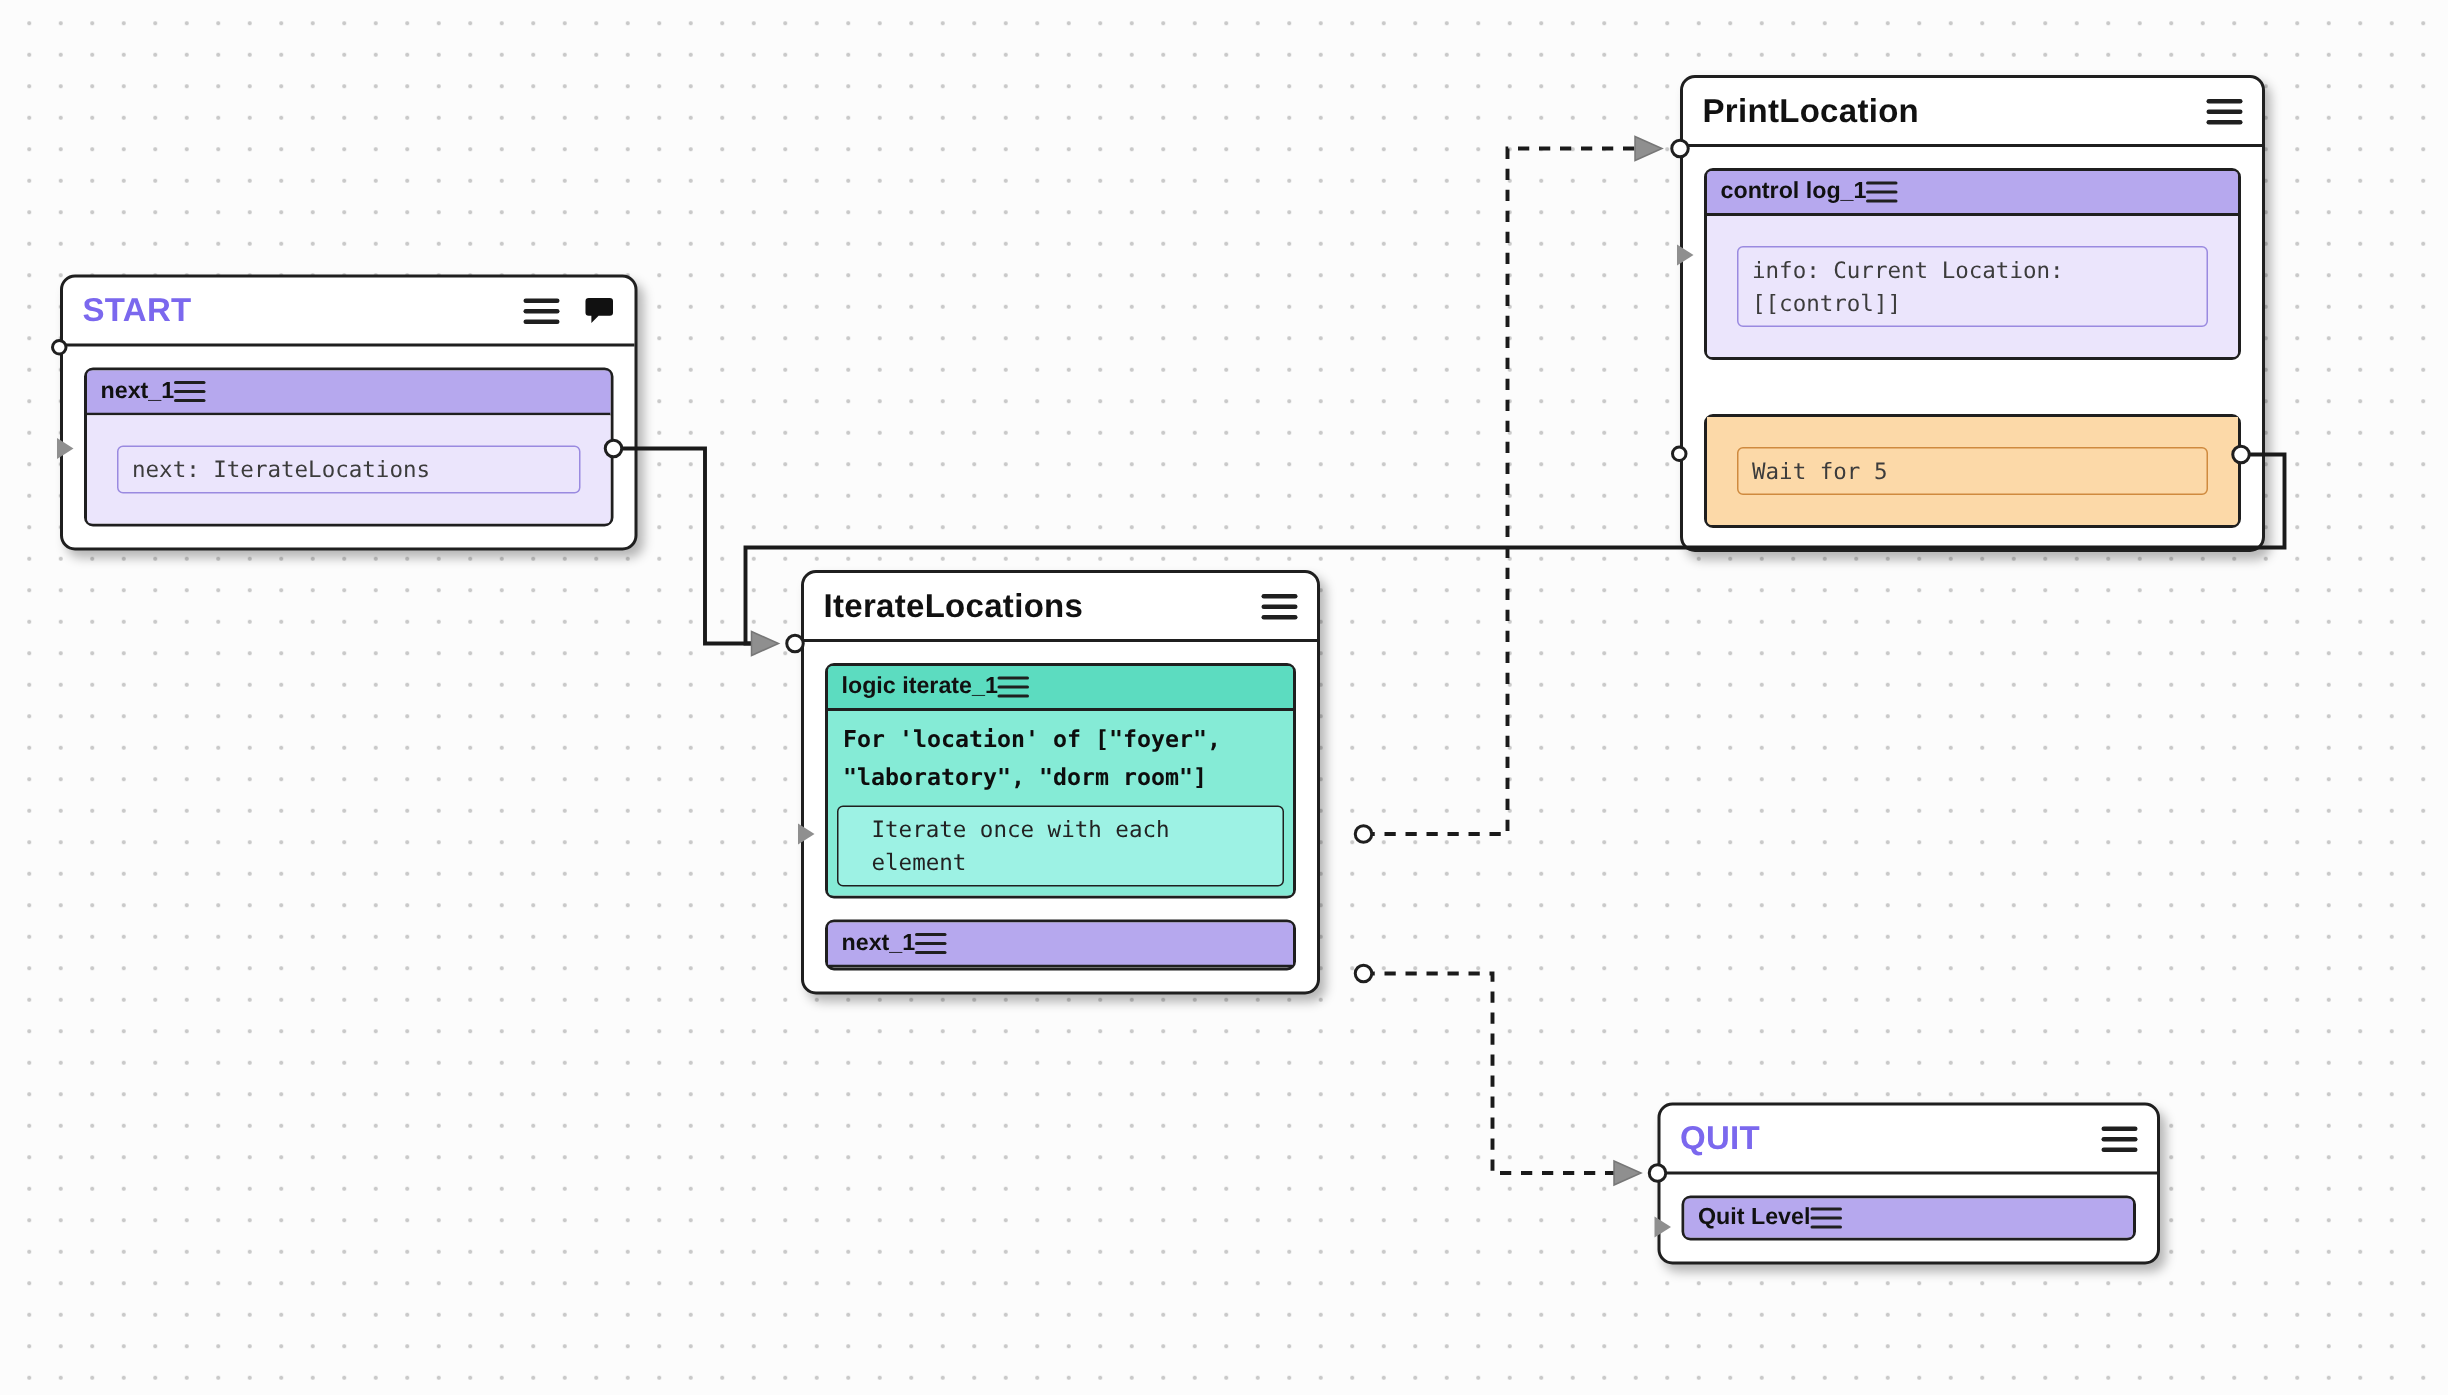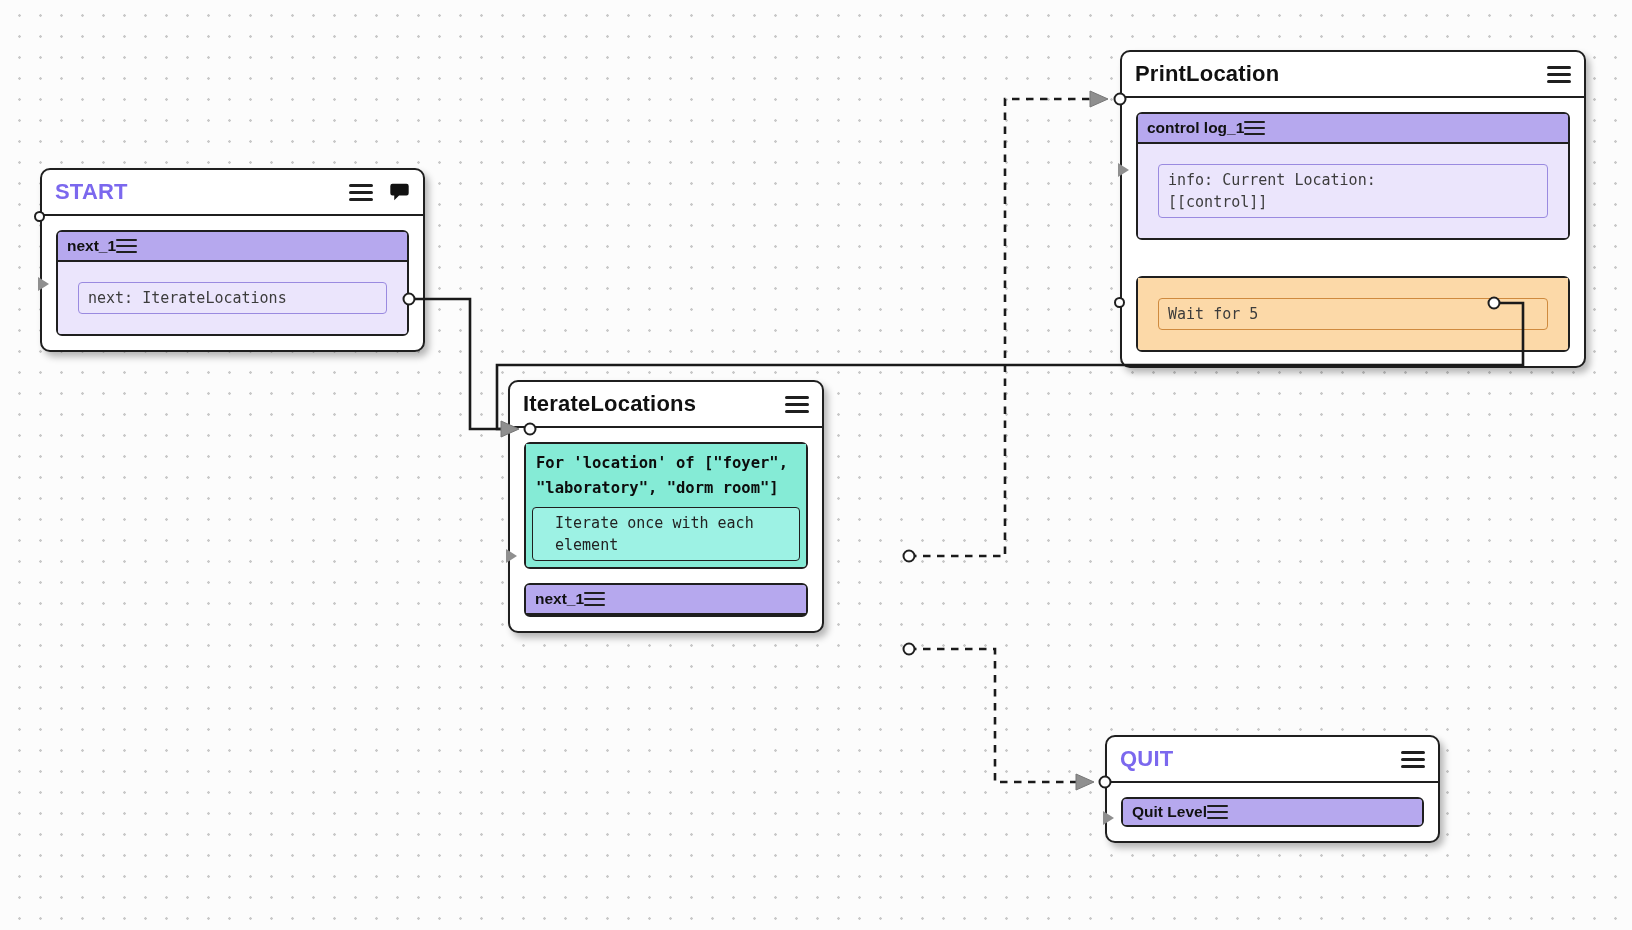--- a/index.html
+++ b/index.html
@@ -91,21 +91,21 @@
 
   <circle class="svg-port" cx="409" cy="299" r="5.5"></circle>
   <circle class="svg-port" cx="1494" cy="303" r="5.5"></circle>
   <circle class="svg-port" cx="909" cy="556" r="5.5"></circle>
   <circle class="svg-port" cx="909" cy="649" r="5.5"></circle>
   <circle class="svg-port" cx="530" cy="429" r="5.5"></circle>
   <circle class="svg-port" cx="1120" cy="99" r="5.5"></circle>
   <circle class="svg-port" cx="1105" cy="782" r="5.5"></circle>
 </svg>
 
-<div class="node" style="left:40px;top:168px;width:385px">
+<div class="node" style="left:40px;top:183px;width:385px">
   <div class="node-title">
     <span class="title purple">START</span>
     <span class="title-icons">
       <span class="menu">
           <i></i>
           <i></i>
           <i></i>
         </span>
       <span class="comment">
         <svg width="21" height="20" viewBox="0 0 24 22">
@@ -124,21 +124,21 @@
           <i></i>
           <i></i>
         </span>
     </div>
     <div class="block-body purple-b">
       <div class="inner purple-line">next: IterateLocations</div>
     </div>
   </div>
 </div>
 
-<div class="node" style="left:1120px;top:50px;width:466px">
+<div class="node" style="left:1120px;top:50px;width:390px">
   <div class="node-title">
     <span class="title dark">PrintLocation</span>
     <span class="title-icons">
       <span class="menu">
           <i></i>
           <i></i>
           <i></i>
         </span>
     </span>
   </div>
@@ -160,33 +160,41 @@
       </div>
     </div>
   </div>
   <div class="block mt-lg">
     <div class="block-body orange-b">
       <div class="inner orange-line">Wait for 5</div>
     </div>
   </div>
 </div>
 
-<div class="node" style="left:508px;top:380px;width:316px">
+<div class="node" style="left:534px;top:380px;width:346px">
   <div class="node-title">
     <span class="title dark">IterateLocations</span>
     <span class="title-icons">
       <span class="menu">
           <i></i>
           <i></i>
           <i></i>
         </span>
     </span>
   </div>
   <span class="arrow-in" style="left:-4px;top:167px"></span>
   <div class="block">
+    <div class="block-header teal-h">
+      <span>logic iterate_1</span>
+      <span class="menu sm">
+          <i></i>
+          <i></i>
+          <i></i>
+        </span>
+    </div>
     <div class="block-body teal-b">
       <div class="iter-text">
         <div>For 'location' of ["foyer",</div>
         <div>"laboratory", "dorm room"]</div>
       </div>
       <div class="inner teal-line">Iterate once with each element</div>
     </div>
   </div>
   <div class="block">
     <div class="block-header purple-h">

